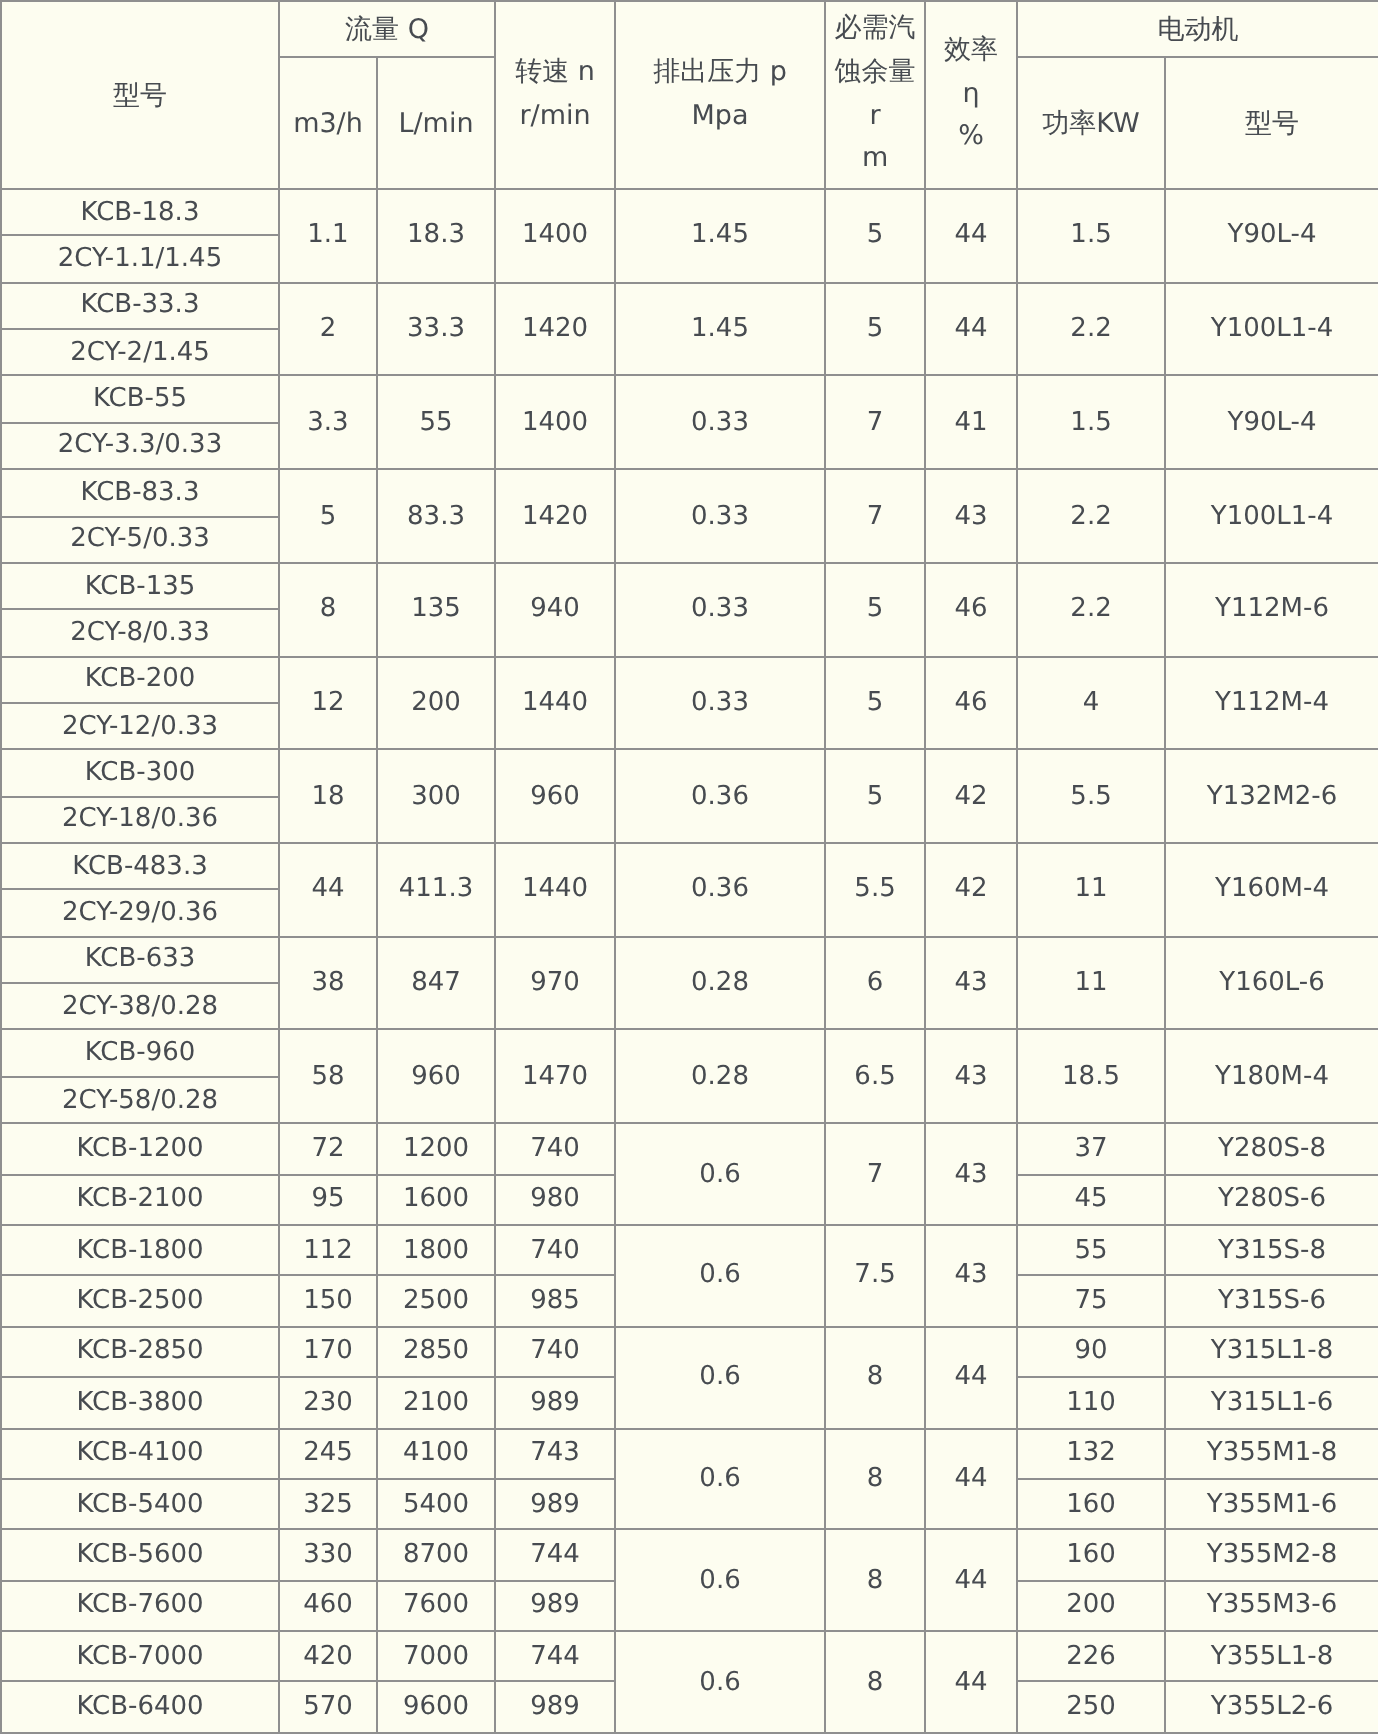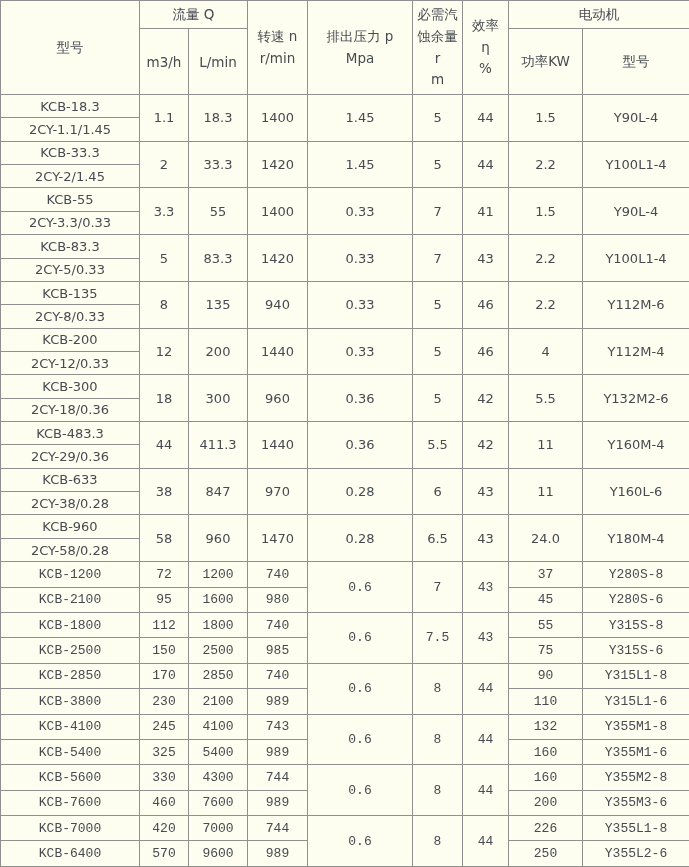--- a/index.html
+++ b/index.html
@@ -22,21 +22,21 @@
     vertical-align: middle;
     padding: 0 3px;
     font-size: 13px;
     font-weight: normal;
     overflow: hidden;
   }
   #spec-table th { font-size: 13.5px; }
   thead tr.hrow-1 { height: 28px; }
   thead tr.hrow-2 { height: 66px; }
   tr.pair-row   { height: 23px; }
-  tr.single-row { height: 25px; font-family: Liberation Mono, monospace; }
+  tr.single-row { height: 25px; }
   .pre { white-space: pre-line; line-height: 1.6; }
 </style>
 </head>
 <body>
 
 <table id="spec-table">
   <colgroup>
     <col style="width:139px">
     <col style="width:49px">
     <col style="width:59px">
@@ -199,21 +199,21 @@
         <td>2CY-38/0.28</td>
       </tr>
       <tr class="pair-row">
         <td>KCB-960</td>
         <td rowspan="2">58</td>
         <td rowspan="2">960</td>
         <td rowspan="2">1470</td>
         <td rowspan="2">0.28</td>
         <td rowspan="2">6.5</td>
         <td rowspan="2">43</td>
-        <td rowspan="2">24.0</td>
+        <td rowspan="2">18.5</td>
         <td rowspan="2">Y180M-4</td>
       </tr>
       <tr class="pair-row">
         <td>2CY-58/0.28</td>
       </tr>
       <tr class="single-row">
         <td>KCB-1200</td>
         <td>72</td>
         <td>1200</td>
         <td>740</td>
@@ -284,21 +284,21 @@
         <td>KCB-5400</td>
         <td>325</td>
         <td>5400</td>
         <td>989</td>
         <td>160</td>
         <td>Y355M1-6</td>
       </tr>
       <tr class="single-row">
         <td>KCB-5600</td>
         <td>330</td>
-        <td>4300</td>
+        <td>8700</td>
         <td>744</td>
         <td rowspan="2">0.6</td>
         <td rowspan="2">8</td>
         <td rowspan="2">44</td>
         <td>160</td>
         <td>Y355M2-8</td>
       </tr>
       <tr class="single-row">
         <td>KCB-7600</td>
         <td>460</td>

